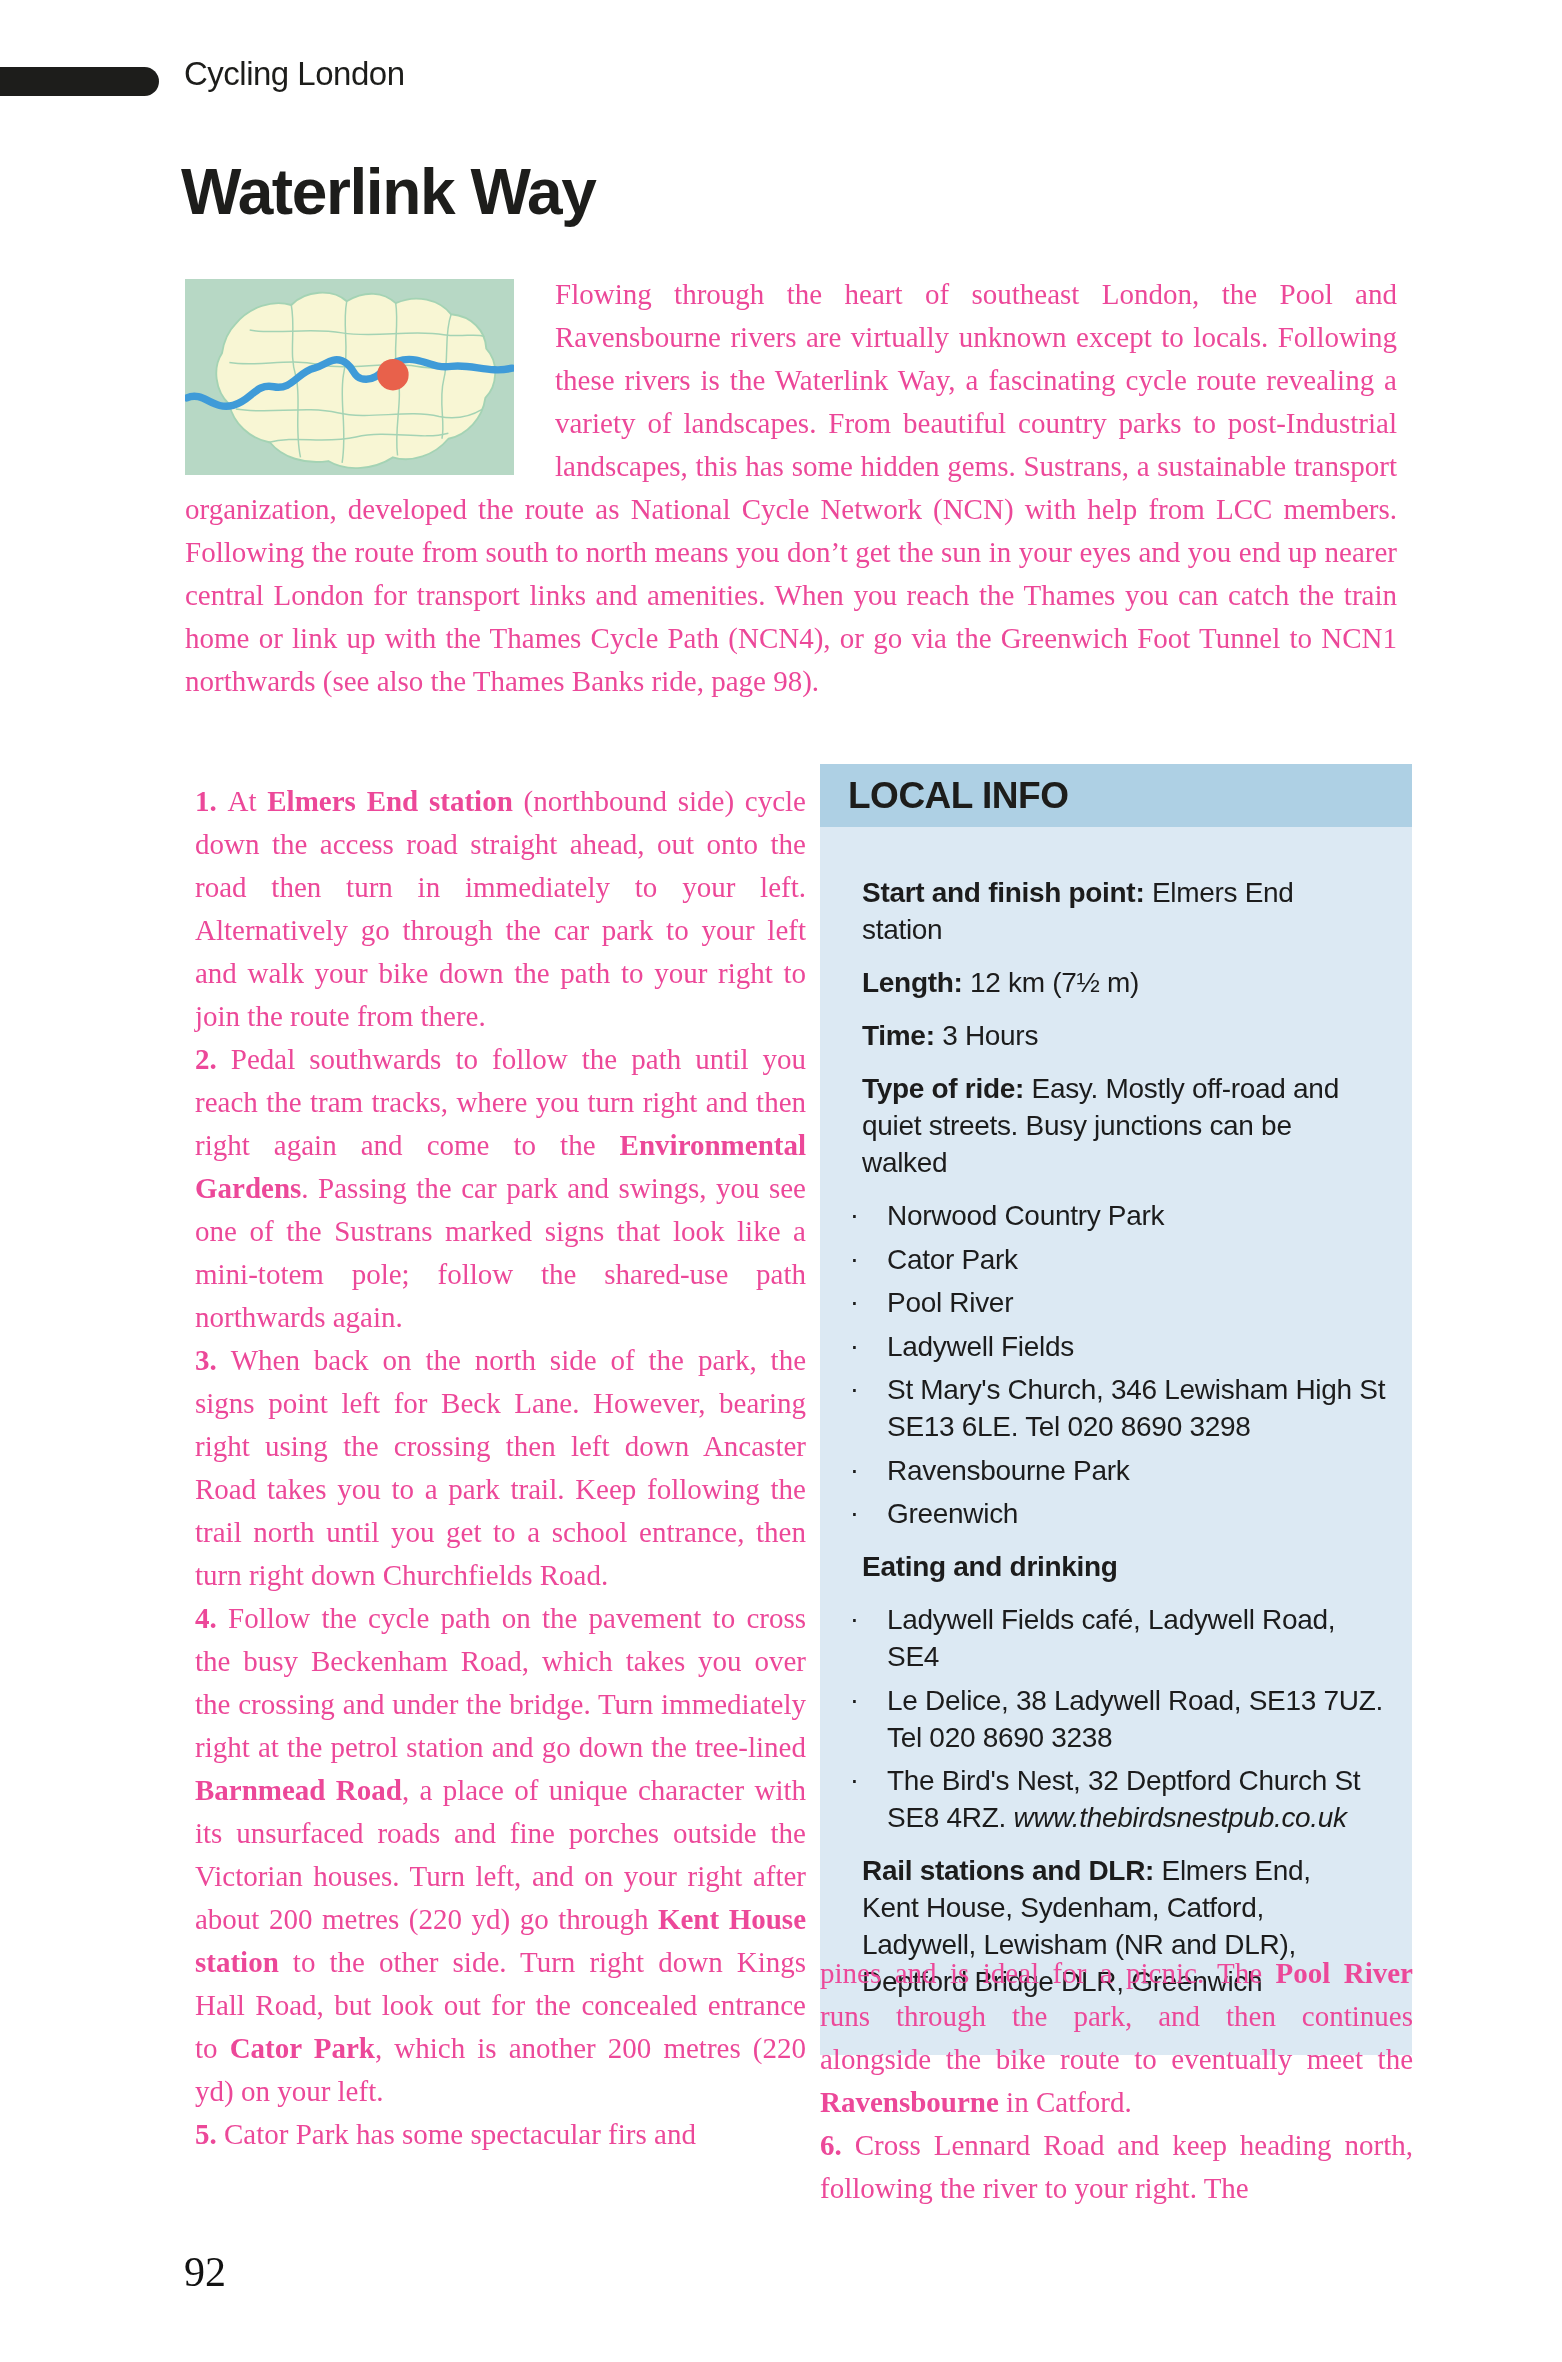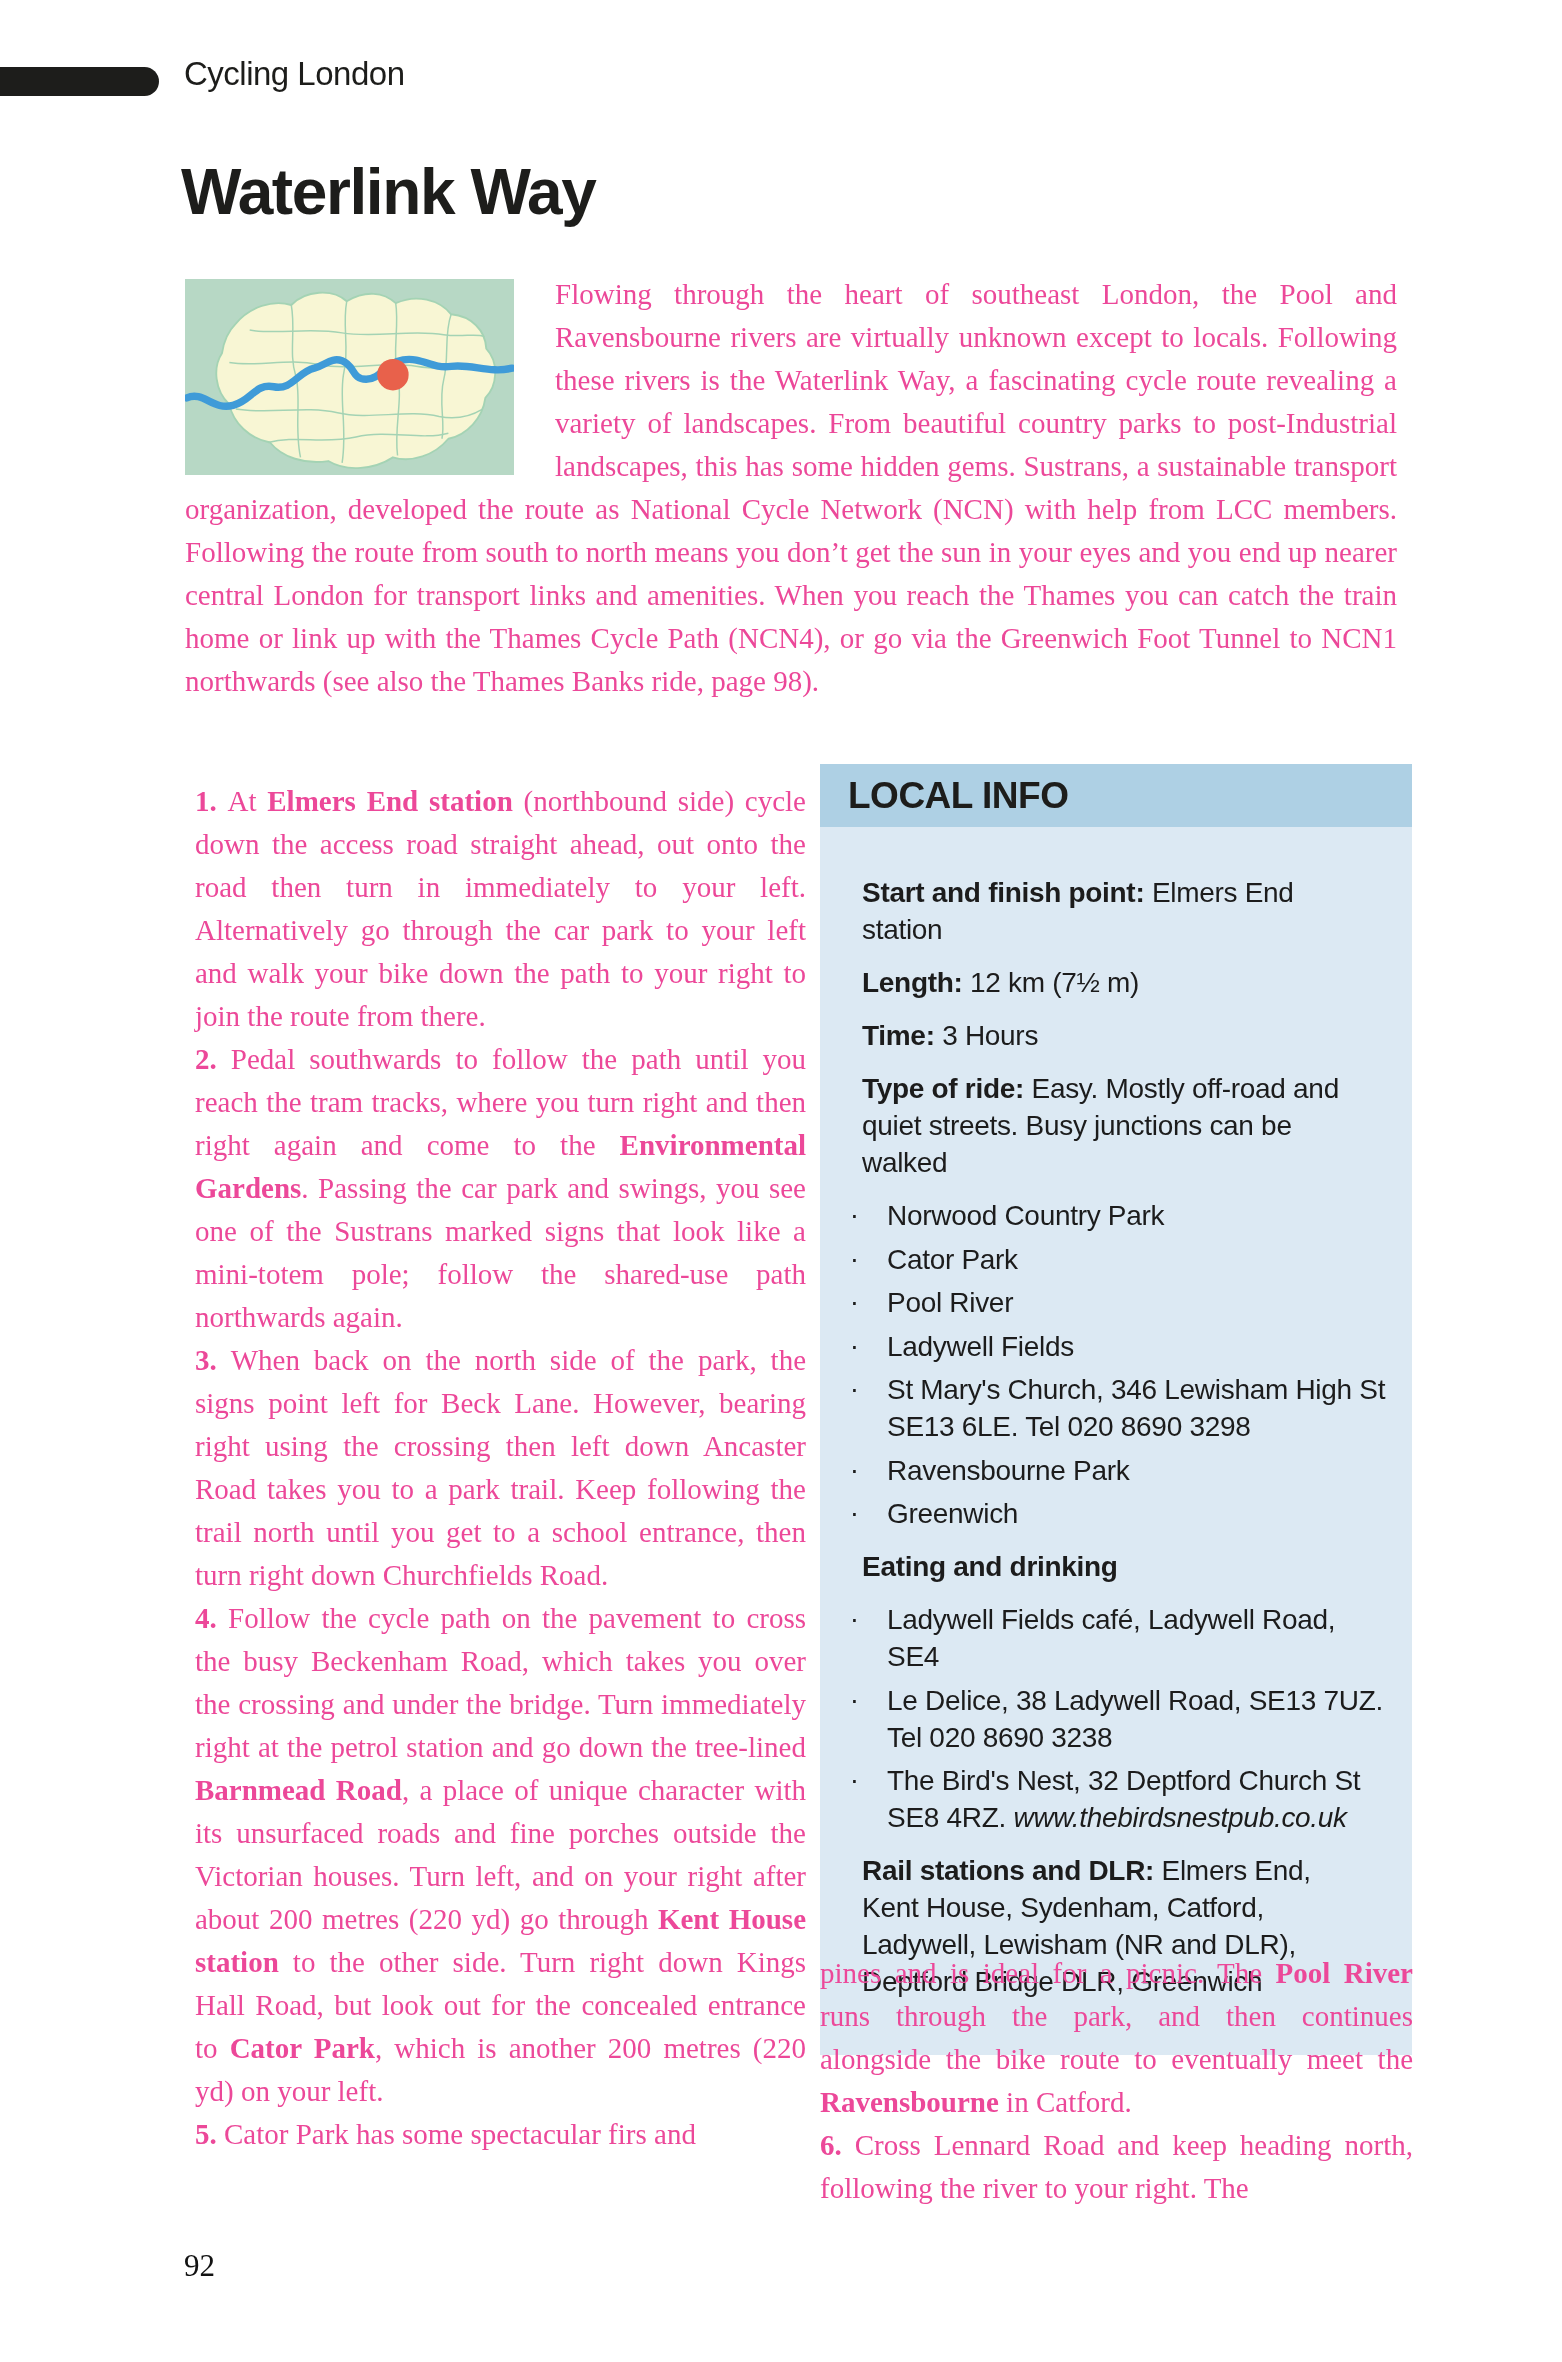--- a/index.html
+++ b/index.html
@@ -53,21 +53,21 @@
     letter-spacing:-0.3px;color:#1c1c1c;
   }
   .info-body p{margin:16px;}
   .fact{margin:0 0 5.5px;}
   .subhead{margin:28px 0 9.2px;font-weight:700;}
   .info-body ul{list-style:none;margin:0;padding:0;}
   .info-body li{position:relative;padding-left:41px;margin:0 0 6.5px;}
   .bullet{position:absolute;left:3.7px;top:-0.9px;}
   .rail{margin-top:5.5px;}
   .info-body i{font-style:italic;text-align:center;}
-  .folio{position:absolute;left:184px;top:2248px;font-size:31px;color:#121212;}
+  .folio{position:absolute;left:184px;top:2248px;font-size:42px;color:#121212;}
 </style>
 </head>
 <body>
 
 <div class="page">
 
   <div class="header-tab"></div>
   <div class="running-head">Cycling London</div>
 
   <h1 class="title">Waterlink Way</h1>

